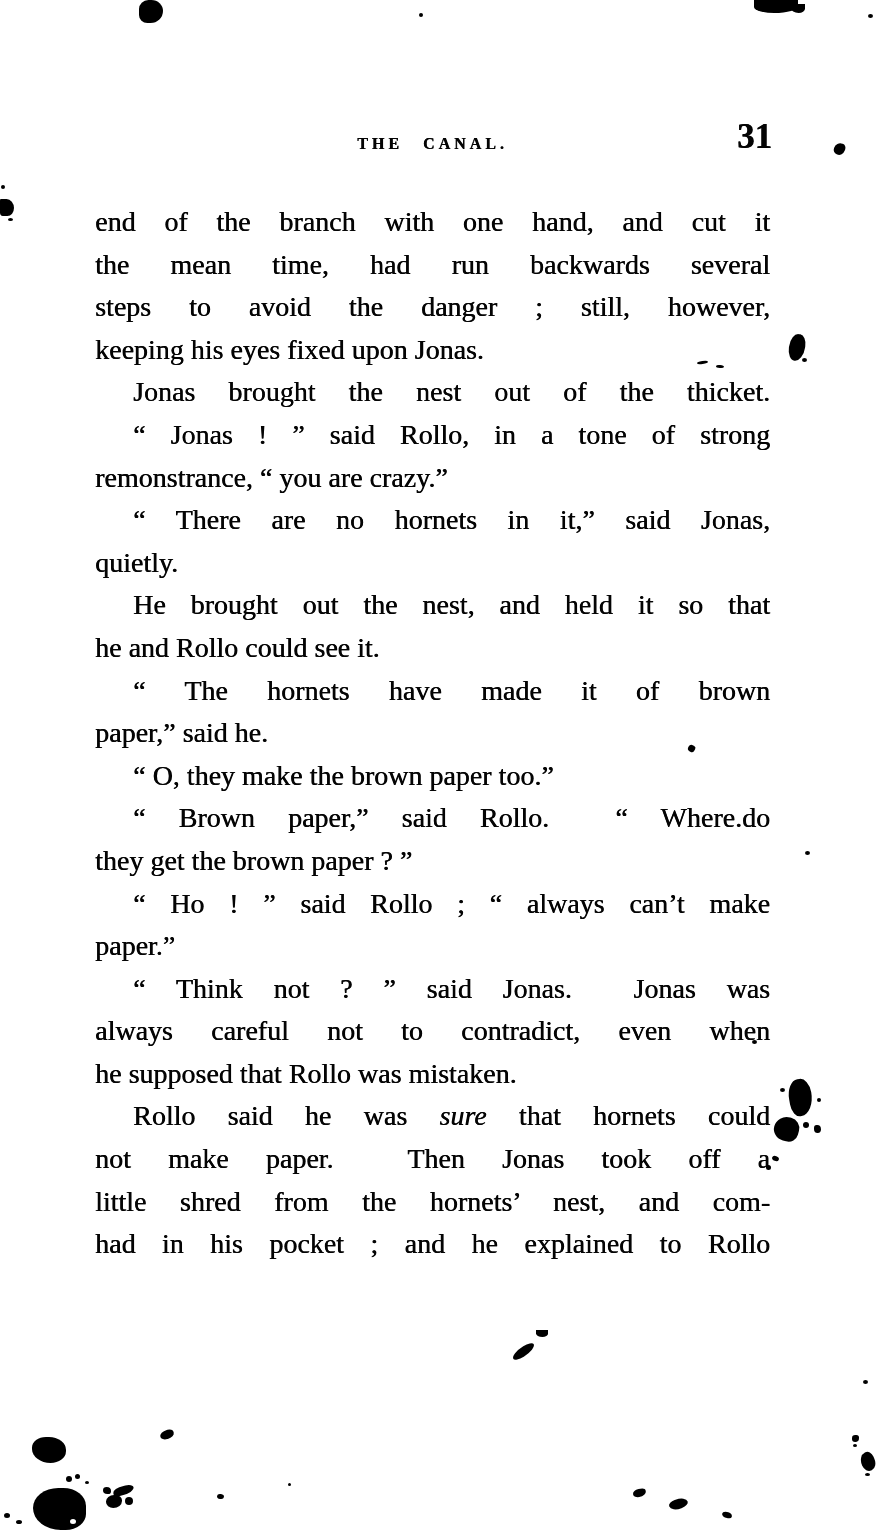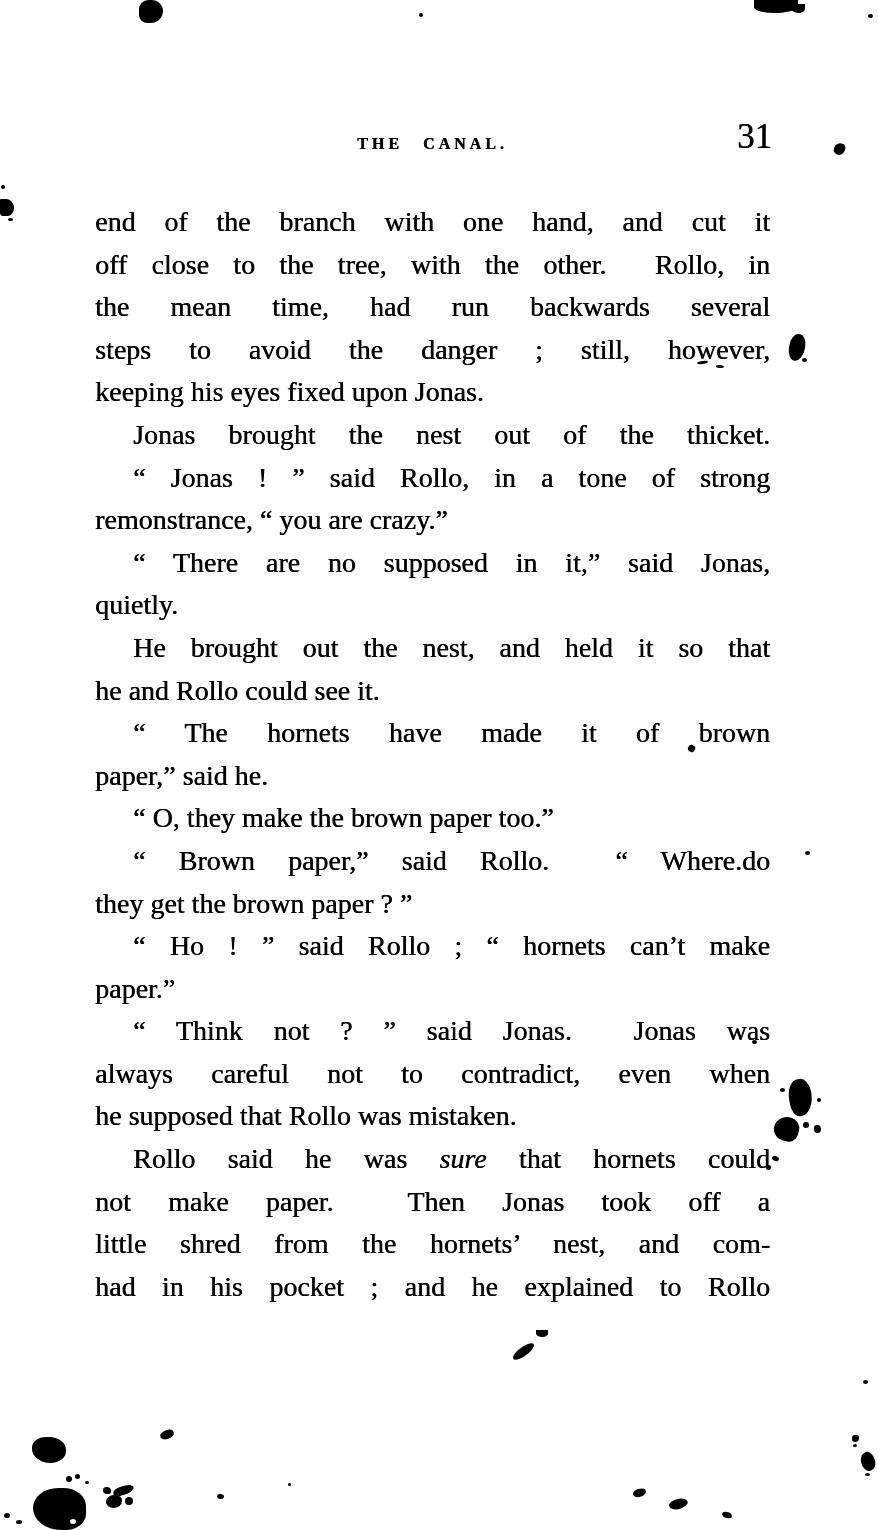--- a/index.html
+++ b/index.html
@@ -9,21 +9,21 @@
     color:#040404;
   }
   .header-title {
     position:absolute; left:95px; top:133px; width:675px; text-align:center;
     font-size:16px; line-height:22px; font-weight:bold;
     letter-spacing:4px; word-spacing:12px;
     text-shadow:0.4px 0 0 currentColor;
   }
   .page-number {
     position:absolute; top:119px; right:106px;
-    font-size:35px; line-height:35px; font-weight:normal;
+    font-size:35px; line-height:35px; font-weight:bold;
     text-shadow:0.4px 0 0 currentColor;
   }
   .body-text {
     position:absolute; left:95px; top:201px; width:675px;
     font-size:28px; line-height:42.6px;
     text-shadow:0.45px 0 0 currentColor;
   }
   .line { text-align:justify; text-align-last:justify; }
   .line.last { text-align-last:left; }
   .line.indent { padding-left:38px;font-family:Liberation Serif, serif; }
@@ -33,53 +33,52 @@
 </style>
 </head>
 <body>
 
 <div class="page">
   <div class="header-title">THE CANAL.</div>
   <div class="page-number">31</div>
   <div class="body-text">
       <div>
         <div class="line">end of the branch with one hand, and cut it</div>
-        <div class="line">off close to the tree, with the other.&nbsp; Rollo, in</div>
         <div class="line">the mean time, had run backwards several</div>
         <div class="line">steps to avoid the danger ; still, however,</div>
         <div class="line last">keeping his eyes fixed upon Jonas.</div>
       </div>
       <div>
         <div class="line indent">Jonas brought the nest out of the thicket.</div>
       </div>
       <div>
         <div class="line indent">“ Jonas ! ” said Rollo, in a tone of strong</div>
         <div class="line last">remonstrance, “ you are crazy.”</div>
       </div>
       <div>
-        <div class="line indent">“ There are no supposed in it,” said Jonas,</div>
+        <div class="line indent">“ There are no hornets in it,” said Jonas,</div>
         <div class="line last">quietly.</div>
       </div>
       <div>
         <div class="line indent">He brought out the nest, and held it so that</div>
         <div class="line last">he and Rollo could see it.</div>
       </div>
       <div>
         <div class="line indent">“ The hornets have made it of brown</div>
         <div class="line last">paper,” said he.</div>
       </div>
       <div>
         <div class="line indent last">“ O, they make the brown paper too.”</div>
       </div>
       <div>
         <div class="line indent">“ Brown paper,” said Rollo.&nbsp; “ Where.do</div>
         <div class="line last">they get the brown paper ? ”</div>
       </div>
       <div>
-        <div class="line indent">“ Ho ! ” said Rollo ; “ hornets can’t make</div>
+        <div class="line indent">“ Ho ! ” said Rollo ; “ always can’t make</div>
         <div class="line last">paper.”</div>
       </div>
       <div>
         <div class="line indent">“ Think not ? ” said Jonas.&nbsp; Jonas was</div>
         <div class="line">always careful not to contradict, even when</div>
         <div class="line last">he supposed that Rollo was mistaken.</div>
       </div>
       <div>
         <div class="line indent">Rollo said he was <i>sure</i> that hornets could</div>
         <div class="line">not make paper.&nbsp; Then Jonas took off a</div>

